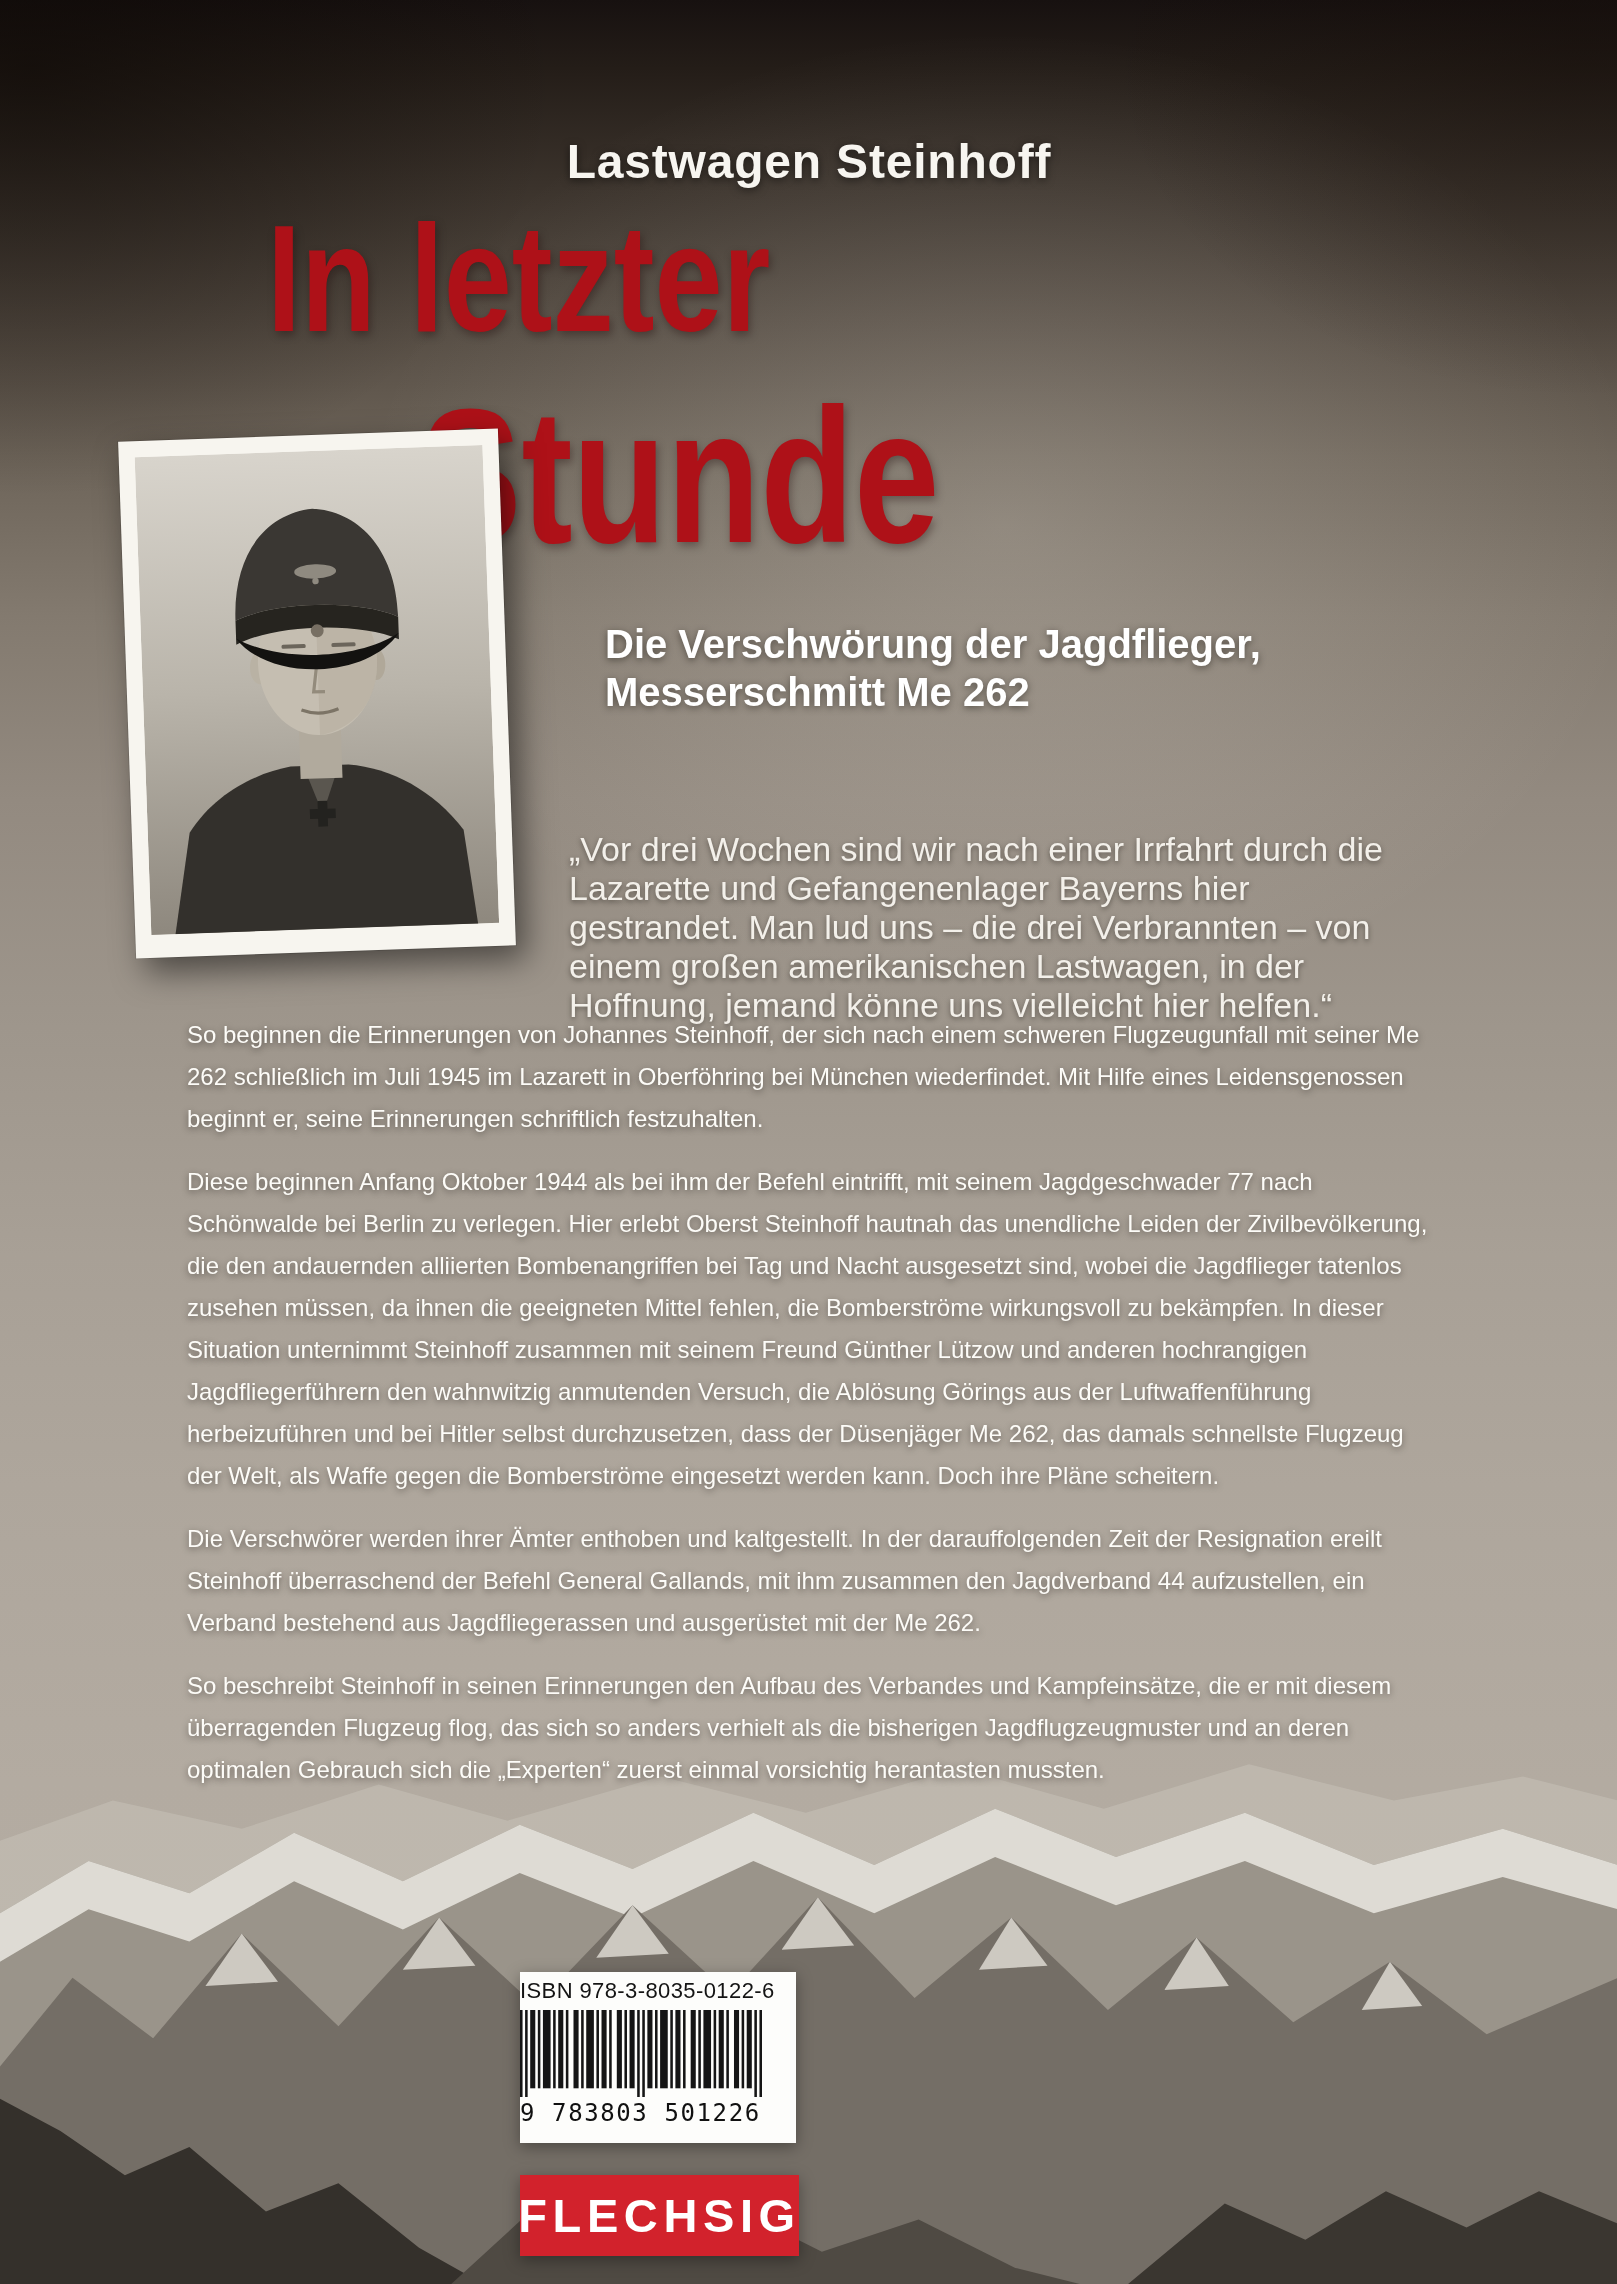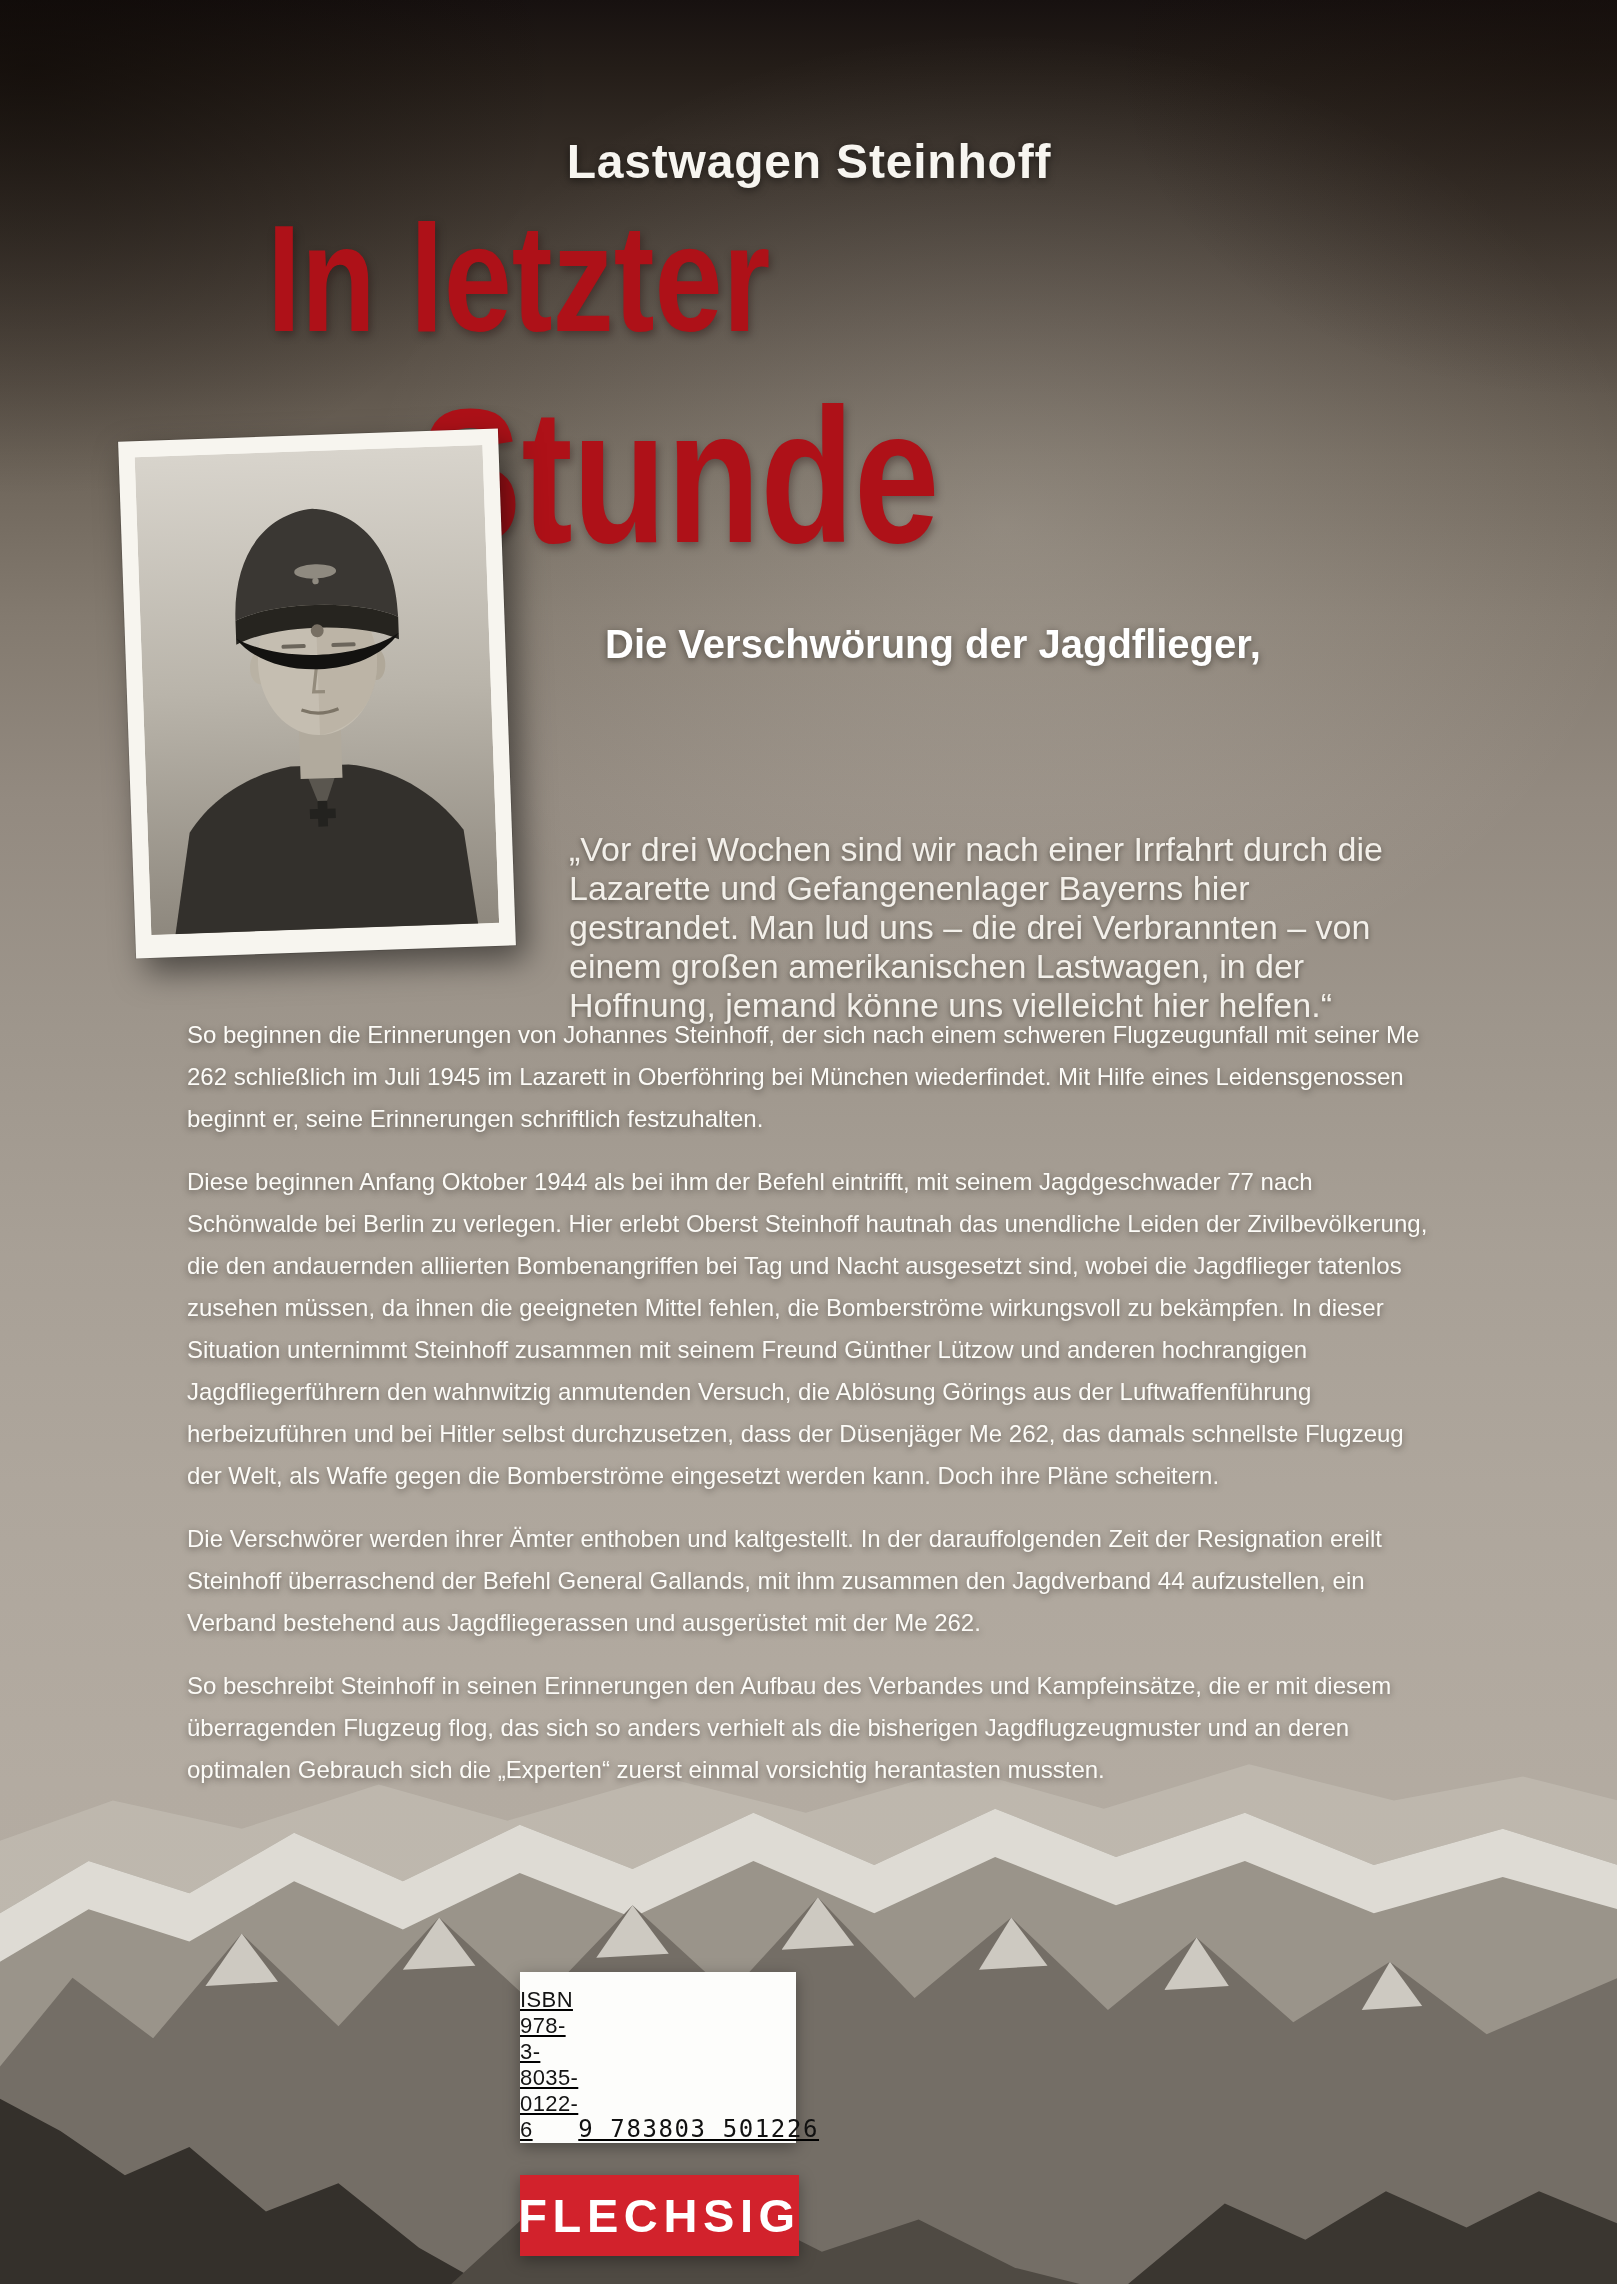--- a/index.html
+++ b/index.html
@@ -57,22 +57,22 @@
     position:absolute; left:187px; top:1014px; width:1241px;
     font-size:24px; line-height:42px; color:#fdfcf8;
     text-shadow:0 1.6px 6.4px rgba(35,30,25,0.55);
   }
   .blurb p { margin-bottom:21px; }
 
   .mountains { position:absolute; left:0; bottom:0; width:100%; height:564px; }
 
   .isbn-box {
     position:absolute; left:520px; top:1972px; width:276px; height:171px;
-    background:#fdfdfb; display:flex; align-items:flex-end;
-    padding-top:6.4px; box-shadow:0 4px 14.5px rgba(0,0,0,0.35);text-decoration:underline;
+    background:#fdfdfb; display:flex; flex-direction:column; align-items:flex-start;
+    padding-top:6.4px; box-shadow:0 4px 14.5px rgba(0,0,0,0.35);
   }
   .isbn-label { font-size:22px; color:#141414; letter-spacing:0.4px; }
   .barcode { width:242px; height:87px; margin-top:5.6px; }
   .barcode-digits {
     font-family:"DejaVu Sans Mono", monospace; font-size:24px; color:#111;
     letter-spacing:1.6px; margin-top:1.6px; white-space:nowrap;
   }
 
   .publisher {
     position:absolute; left:520px; top:2175px; width:279px; height:81px;
@@ -139,20 +139,21 @@
       <ellipse cx="219" cy="150" rx="26" ry="9" fill="#8f8a80"></ellipse>
       <circle cx="219" cy="162" r="4" fill="#8f8a80"></circle>
       <circle cx="219" cy="224" r="8" fill="#776f63"></circle>
       <path d="M118,230 C170,262 268,262 320,230 C300,258 260,272 219,272 C178,272 138,258 118,230 Z" fill="#131210"></path>
       <path d="M212,436 h12 v10 h10 v12 h-10 v10 h-12 v-10 h-10 v-12 h10 Z" fill="#23221f"></path>
     </svg>
   </div>
 
   <div class="subtitle">
     <div>Die Verschwörung der Jagdflieger,</div>
+    <div>Messerschmitt Me 262</div>
   </div>
 
   <div class="quote">„Vor drei Wochen sind wir nach einer Irrfahrt durch die Lazarette und Gefangenenlager Bayerns hier gestrandet. Man lud uns – die drei Verbrannten – von einem großen amerikanischen Lastwagen, in der Hoffnung, jemand könne uns vielleicht hier helfen.“</div>
 
   <div class="blurb">
     <p>So beginnen die Erinnerungen von Johannes Steinhoff, der sich nach einem schweren Flugzeugunfall mit seiner Me 262 schließlich im Juli 1945 im Lazarett in Oberföhring bei München wiederfindet. Mit Hilfe eines Leidensgenossen beginnt er, seine Erinnerungen schriftlich festzuhalten.</p>
     <p>Diese beginnen Anfang Oktober 1944 als bei ihm der Befehl eintrifft, mit seinem Jagdgeschwader 77 nach Schönwalde bei Berlin zu verlegen. Hier erlebt Oberst Steinhoff hautnah das unendliche Leiden der Zivilbevölkerung, die den andauernden alliierten Bombenangriffen bei Tag und Nacht ausgesetzt sind, wobei die Jagdflieger tatenlos zusehen müssen, da ihnen die geeigneten Mittel fehlen, die Bomberströme wirkungsvoll zu bekämpfen. In dieser Situation unternimmt Steinhoff zusammen mit seinem Freund Günther Lützow und anderen hochrangigen Jagdfliegerführern den wahnwitzig anmutenden Versuch, die Ablösung Görings aus der Luftwaffenführung herbeizuführen und bei Hitler selbst durchzusetzen, dass der Düsenjäger Me 262, das damals schnellste Flugzeug der Welt, als Waffe gegen die Bomberströme eingesetzt werden kann. Doch ihre Pläne scheitern.</p>
     <p>Die Verschwörer werden ihrer Ämter enthoben und kaltgestellt. In der darauffolgenden Zeit der Resignation ereilt Steinhoff überraschend der Befehl General Gallands, mit ihm zusammen den Jagdverband 44 aufzustellen, ein Verband bestehend aus Jagdfliegerassen und ausgerüstet mit der Me 262.</p>
     <p>So beschreibt Steinhoff in seinen Erinnerungen den Aufbau des Verbandes und Kampfeinsätze, die er mit diesem überragenden Flugzeug flog, das sich so anders verhielt als die bisherigen Jagdflugzeugmuster und an deren optimalen Gebrauch sich die „Experten“ zuerst einmal vorsichtig herantasten mussten.</p>
   </div>

